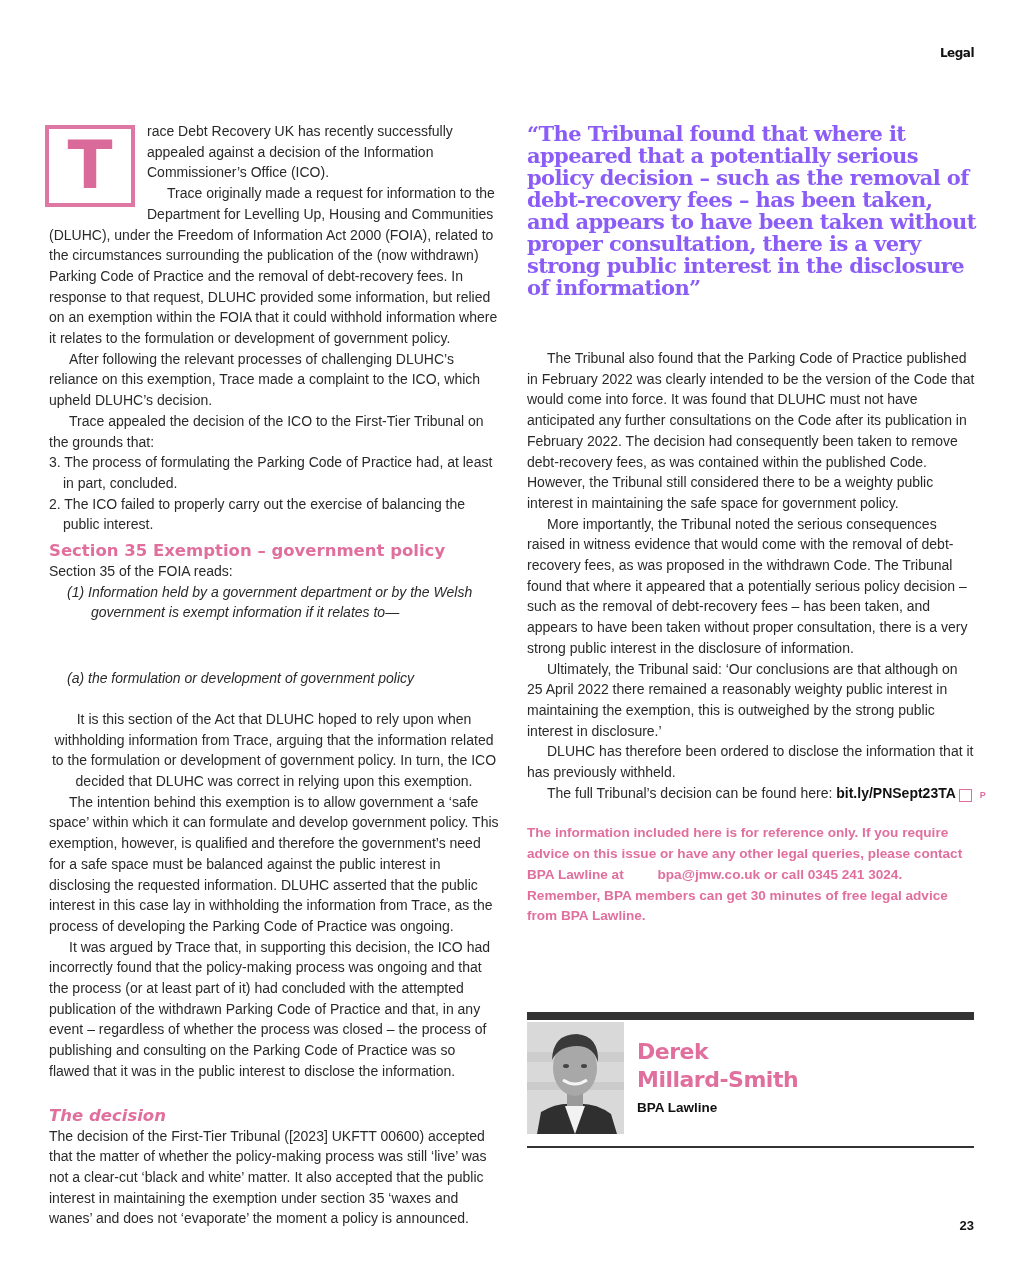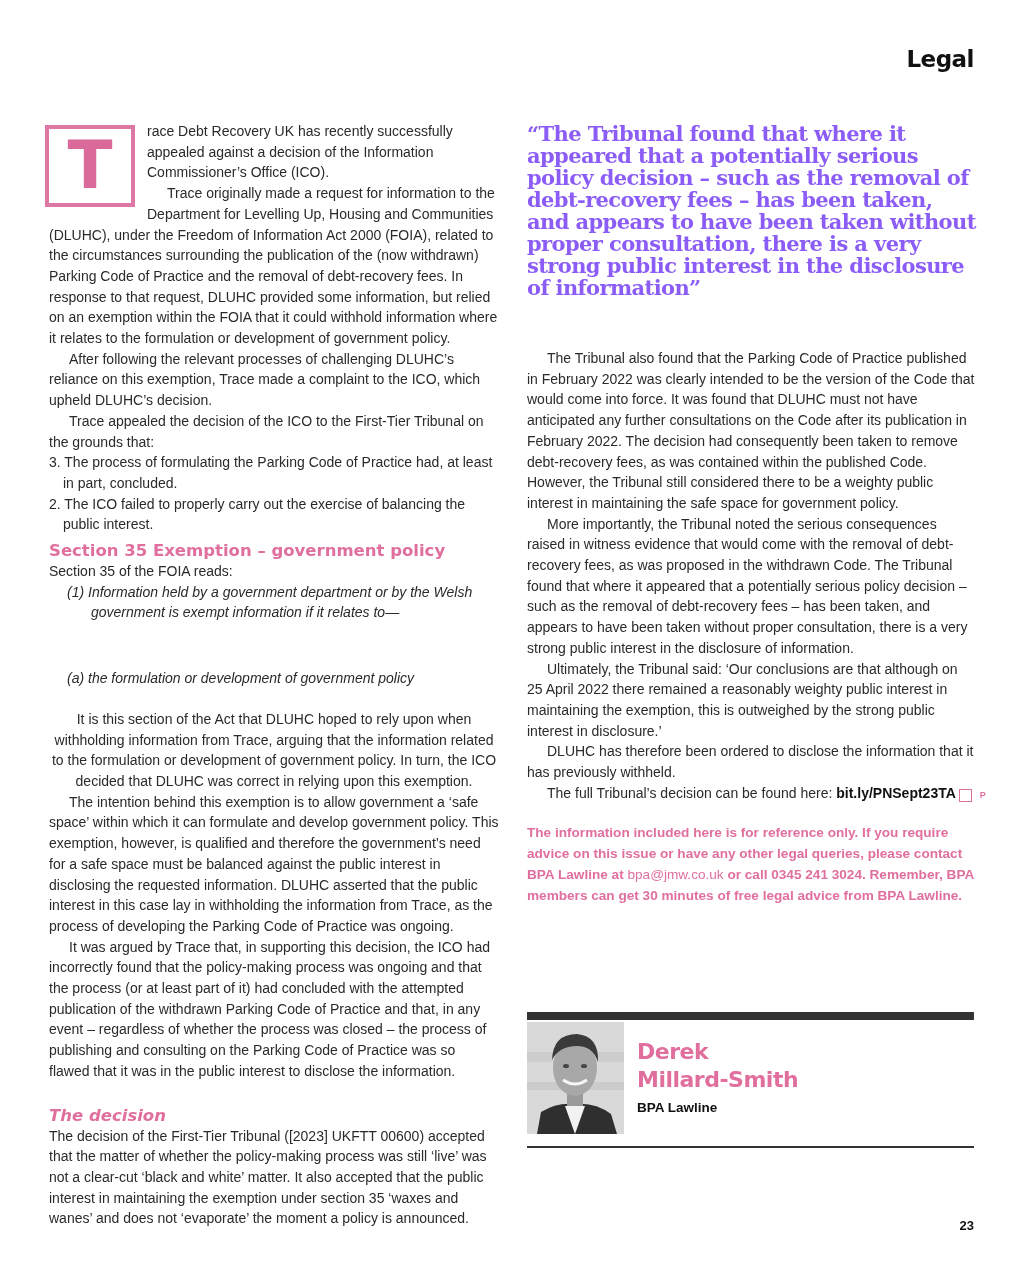--- a/index.html
+++ b/index.html
@@ -1,38 +1,38 @@
 <!DOCTYPE html>
 <html><head>
 <meta charset="utf-8">
 <style>
   html, body { margin: 0; padding: 0; background: #ffffff; }
   body { width: 1024px; height: 1268px; position: relative; overflow: hidden;
          font-family: "Liberation Sans", sans-serif; color: #2a2a2a; }
   .section-tag { position: absolute; top: 46px; right: 50px; font-family: "DejaVu Sans", sans-serif;
-         font-weight: bold; font-size: 23px; color: #111; letter-spacing: -0.5px; }
+         font-weight: bold; font-size: 12px; color: #111; letter-spacing: -0.5px; }
   .col { position: absolute; top: 121px; width: 450px; font-size: 14px; line-height: 20.7px; }
   .col-left { left: 49px; }
   .col-right { left: 527px; width: 448px; }
   p { margin: 0; }
   .indent { text-indent: 20px; }
   .dropcap-wrap { position: relative; }
   .dropcap { float: left; width: 90px; height: 82px; border: 4px solid #df77a4; box-sizing: border-box;
          margin: 4px 12px 0 -4px; display: flex; align-items: center; justify-content: center;
          color: #d96a9a; font-family: "DejaVu Sans", sans-serif; font-weight: bold; font-size: 66px; line-height: 1; }
   .list-item { padding-left: 14px; text-indent: -14px; }
   h2 { margin: 0; color: #e06f9e; font-family: "DejaVu Sans", sans-serif; font-weight: bold;
        font-size: 16.5px; line-height: 20px; }
   .quote-italic { font-style: italic; }
   .q1 { padding-left: 18px; padding-left: 42px; text-indent: -24px; }
   .q2 { padding-left: 18px; margin-top: 45px; }
   .pullquote { position: absolute; left: 527px; top: 123px; width: 450px; color: #8b5cf6;
        font-family: "DejaVu Serif", serif; font-weight: bold; font-size: 21px; line-height: 22px; letter-spacing: -0.6px; }
   .disclaimer { color: #e06f9e; font-weight: bold; font-size: 13.6px; line-height: 20.7px; }
-  .disclaimer b { font-weight: 400; }
+  .disclaimer b { font-weight: 700; margin-left: 30px; }
   .link-bold { font-weight: bold; color: #111; }
   .p-icon { display: inline-block; width: 11px; height: 11px; border: 1.5px solid #e06f9e; color: #e06f9e;
        font-size: 9px; line-height: 11px; text-align: center; font-weight: bold; vertical-align: 0px; margin-left: 3px; }
   .author-box { position: absolute; left: 527px; top: 1012px; width: 447px; height: 136px; }
   .author-topbar { position: absolute; left: 0; top: 0; width: 447px; height: 8px; background: #333; }
   .author-bottomline { position: absolute; left: 0; bottom: 0; width: 447px; height: 2px; background: #333; }
   .author-photo { position: absolute; left: 0; top: 10px; width: 97px; height: 112px; overflow: hidden;
        background: linear-gradient(90deg, #cfcfcf 0%, #e5e5e5 60%, #d8d8d8 100%); }
   .author-name { position: absolute; left: 110px; top: 26px; color: #e06f9e; font-family: "DejaVu Sans", sans-serif;
        font-weight: bold; font-size: 22px; line-height: 28px; letter-spacing: -0.5px; }

